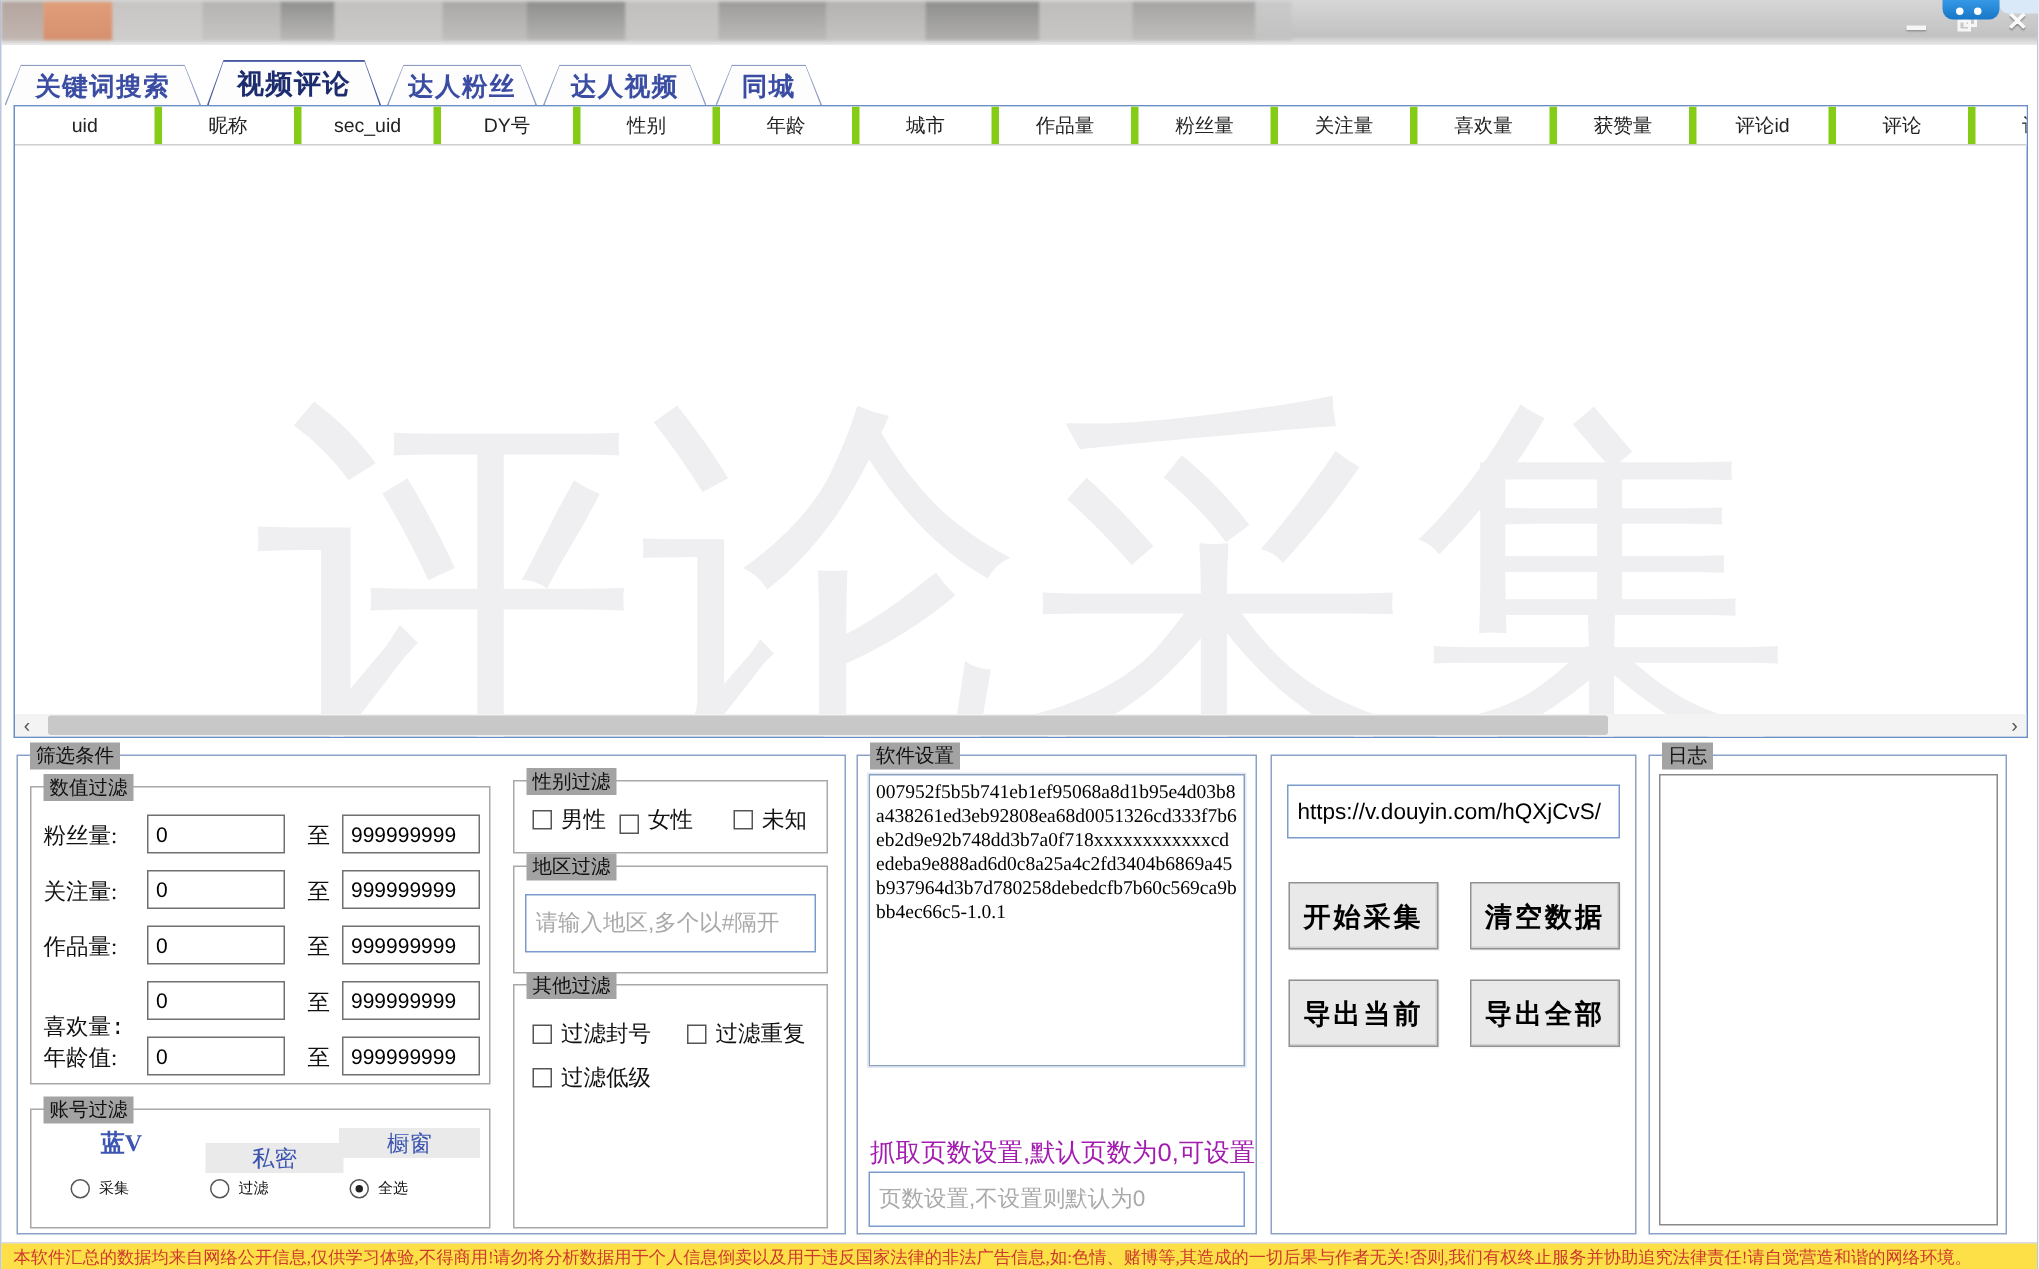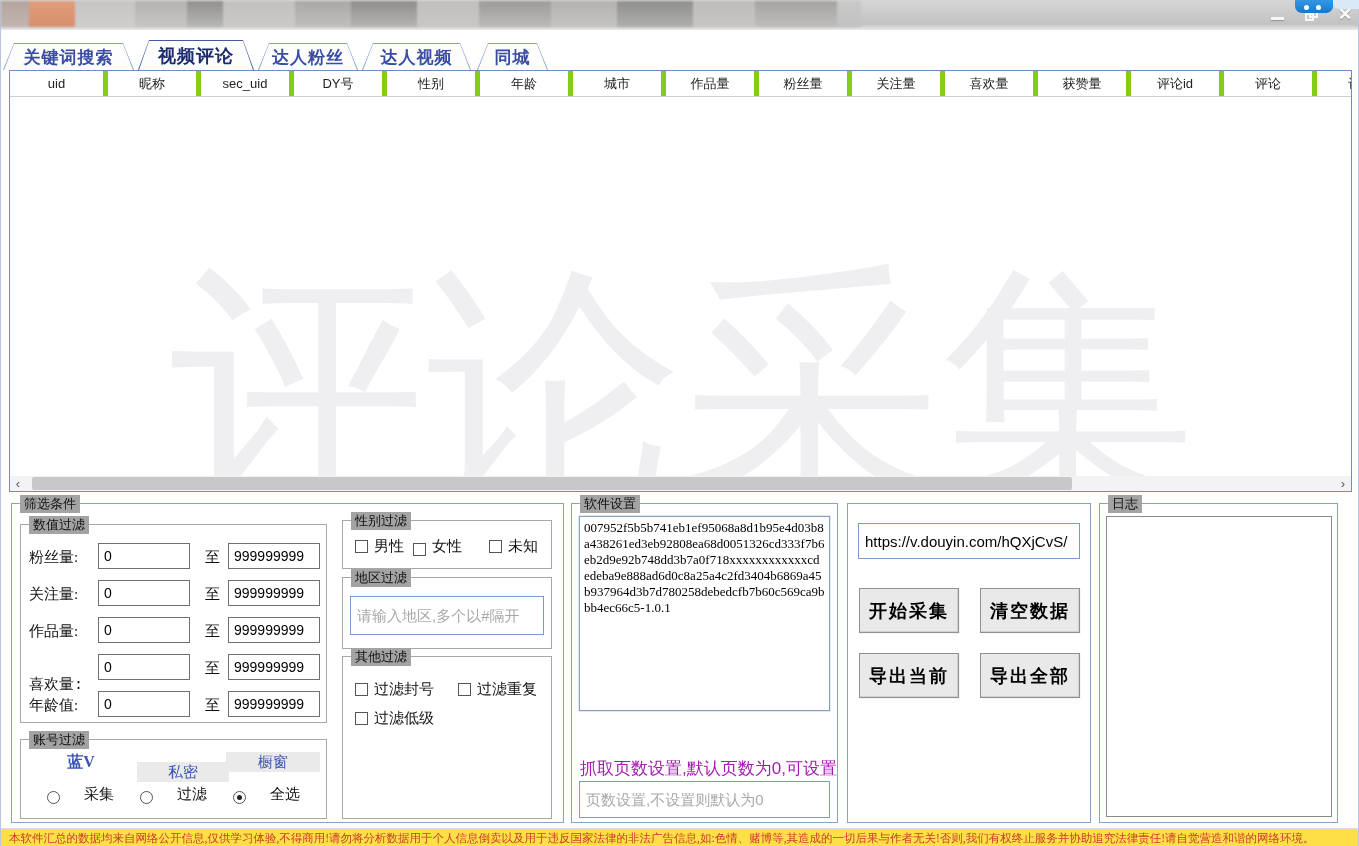--- a/index.html
+++ b/index.html
@@ -54,21 +54,21 @@
 
   .flabel { position:absolute; font-size:15px; color:#111; font-family:"Liberation Serif", serif; }
   input, textarea, .inputlike { font-family:"Liberation Sans", sans-serif; outline:none; }
   .num-input { position:absolute; height:26px; border:1px solid #707070; font-size:14px; padding:0 5px; background:#fff; color:#000; }
   .to-label { position:absolute; font-size:15px; color:#111; font-family:"Liberation Serif", serif; }
 
   .seg { position:absolute; height:20px; display:flex; align-items:center; justify-content:center; font-size:15px; color:#3c55b0; font-family:"Liberation Serif", serif; }
   .seg.gray { background:#eaeaea; }
   .seg.bold { font-weight:700; font-size:16px; }
 
-  .radio-row-item { position:absolute; display:flex; align-items:flex-end; gap:24px; font-size:15px; color:#111; font-family:"Liberation Serif", serif; }
+  .radio-row-item { position:absolute; display:flex; align-items:center; gap:6px; font-size:10px; color:#111; font-family:"Liberation Serif", serif; }
   .radio { width:13px; height:13px; border:1px solid #555; border-radius:50%; background:#fff; position:relative; }
   .radio.checked::after { content:""; position:absolute; left:3px; top:3px; width:5px; height:5px; border-radius:50%; background:#222; }
   .checkbox { width:13px; height:13px; border:1px solid #555; background:#fff; }
   .check-item { position:absolute; display:flex; align-items:center; gap:6px; font-size:15px; color:#111; font-family:"Liberation Serif", serif; }
 
   .blue-input { border:1px solid #7a9ccc; background:#fff; font-size:14px; padding:0 6px; color:#000; }
   .blue-input::placeholder { color:#a9a9a9; }
 
   .token-box { position:absolute; left:7px; top:12px; width:251px; height:195px; border:1px solid #8aa0c0; outline:1px solid #e3e9f2;
     font-size:13px; line-height:16px; color:#000; padding:3px 4px; word-break:break-all; overflow:hidden; resize:none;

